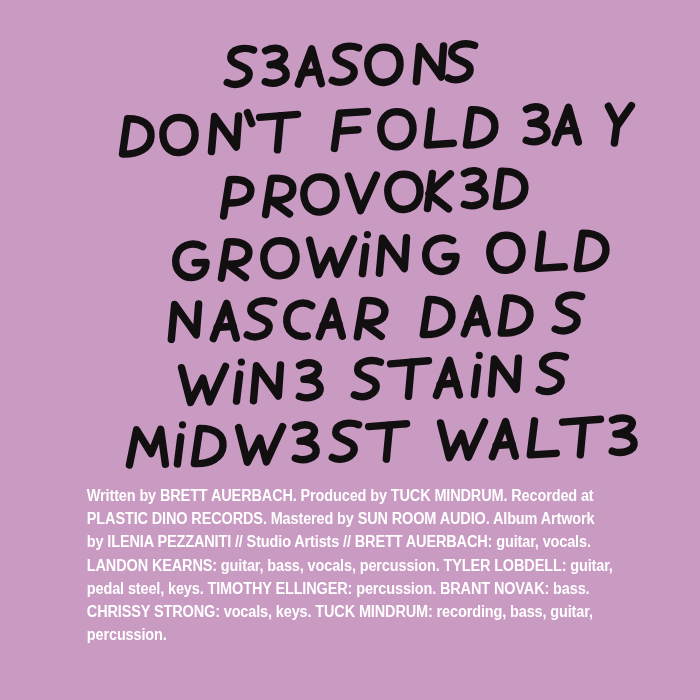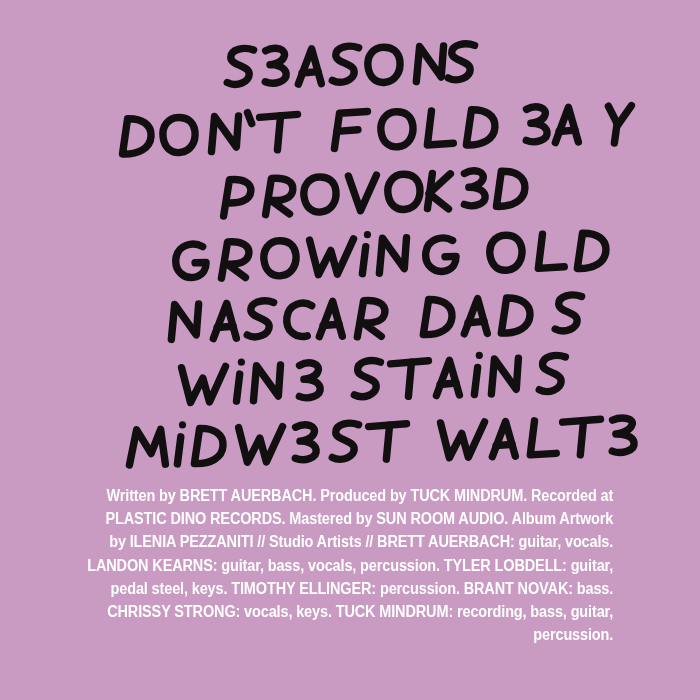--- a/index.html
+++ b/index.html
@@ -59,21 +59,21 @@
     stroke: none;
   }
 
   
   #credits {
     position: absolute;
     left: 50%;
     transform: translateX(-50%);
     top: 484px;
     width: 566px;
-    text-align: right;
+    text-align: left;
     color: #ffffff;
     font-family: "Liberation Sans", sans-serif;
     font-weight: bold;
     font-size: 15.6px;
     line-height: 23.2px;
     letter-spacing: -0.15px;
     text-rendering: optimizeLegibility;
   }
   #credits .credits-text {
     display: block;

